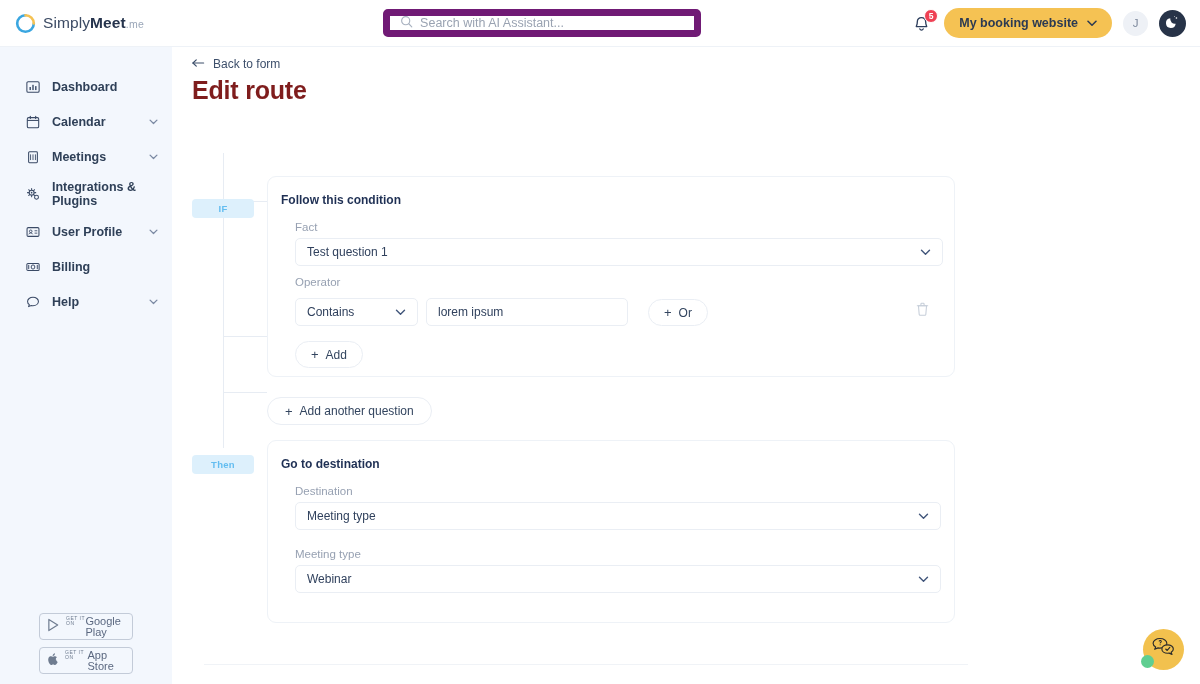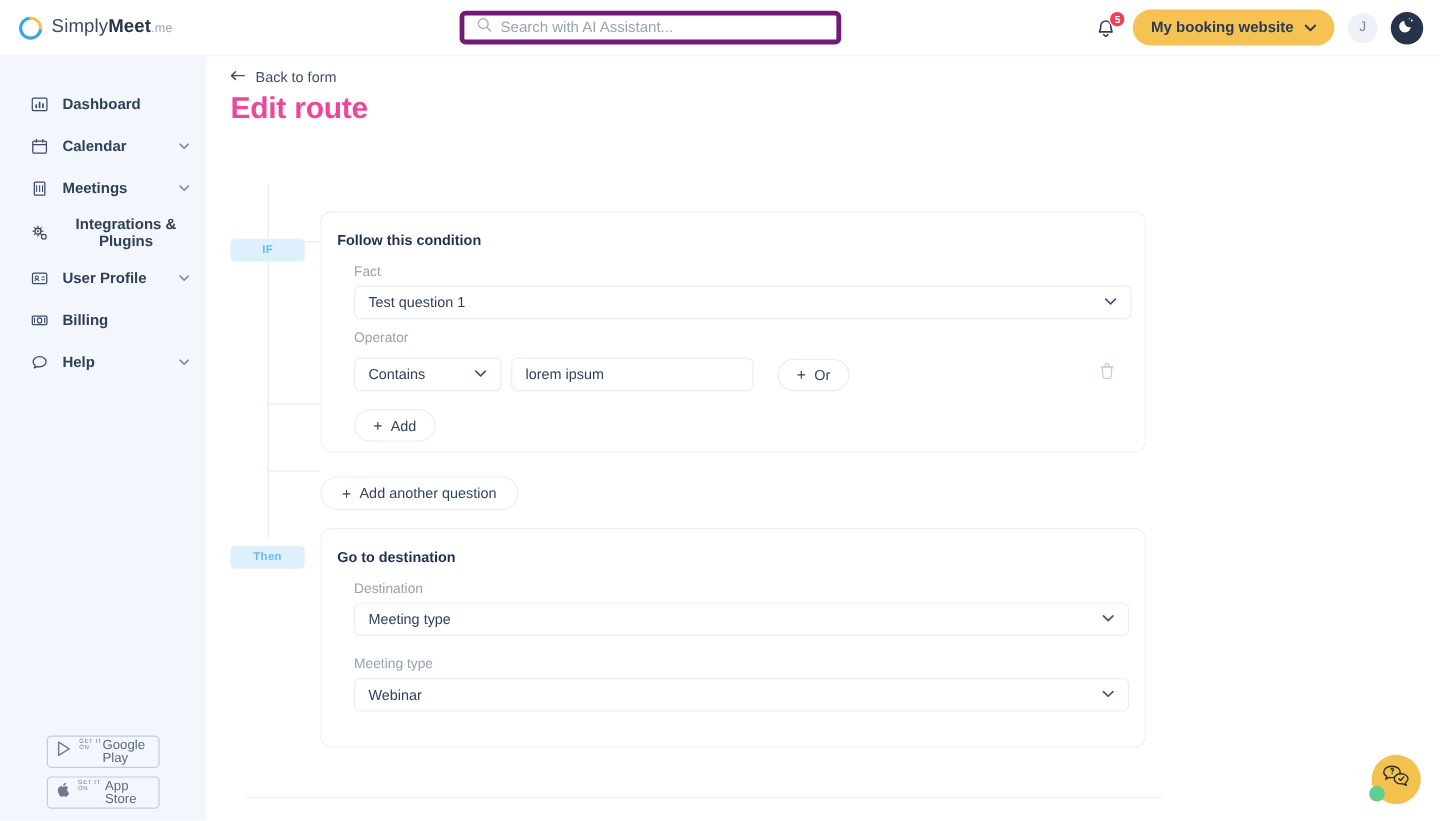--- a/index.html
+++ b/index.html
@@ -20,21 +20,21 @@
   }
   .brand { width: 172px; display: flex; align-items: center; padding-left: 15px; gap: 7px; }
   .brand-mark { width: 21px; height: 21px; position: relative; }
   .brand-mark svg { display: block; }
   .brand-text { font-size: 15.5px; letter-spacing: .1px; color: #3b4a63; }
   .brand-text b { font-weight: 700; color: #26344d; }
   .brand-text .dm { color: #9aa6b8; font-size: 10.5px; letter-spacing:.2px;}
 
   .search-wrap { flex: 1; display: flex; justify-content: center; }
   .search-box {
-    width: 318px; height: 28px; border: 4px solid #701a75; border-radius: 5px;
+    width: 318px; height: 28px; border: 7px solid #701a75; border-radius: 5px;
     display: flex; align-items: center; gap: 7px; padding: 0 10px; background: #fff;
   }
   .search-box .ph { font-size: 12.5px; color: #9aa3b2; }
   .topright { display: flex; align-items: center; gap: 11px; padding-right: 14px; }
 
   .bell { position: relative; width: 21px; height: 22px; cursor: pointer; }
   .bell-badge {
     position: absolute; top: -3px; right: -5px; min-width: 14px; height: 14px;
     background: #ef4154; color: #fff; border-radius: 50%;
     font-size: 8.5px; font-weight: 700; display: flex; align-items: center;
@@ -62,40 +62,40 @@
     background: #f3f7fd;
   }
   .nav { padding-top: 22px; }
   .nav-item {
     height: 35px; display: flex; align-items: center; padding: 0 14px 0 25px;
     gap: 11px; cursor: pointer; position: relative;
   }
   .nav-icon { width: 16px; display: flex; align-items: center; justify-content: center; color: #3a4a66; flex: 0 0 16px;}
   .nav-label { font-size: 12.5px; font-weight: 700; color: #2f4058; line-height: 1.12; flex: 1; }
   .nav-chev { color: #7b8aa3; font-size: 9px; }
-  .nav-item.two-line { height: 40px; text-align: center; }
+  .nav-item.two-line { height: 40px; }
 
   .stores { position: absolute; bottom: 10px; left: 0; width: 172px;
             display: flex; flex-direction: column; align-items: center; gap: 7px; }
   .store-badge {
     width: 94px; height: 27px; border: 1px solid #c3cbd8; border-radius: 4px;
     display: flex; align-items: center; gap: 6px; padding: 0 7px; background: #f3f7fd;
     cursor: pointer;
   }
   .store-txt { display: flex; flex-direction: row; line-height: 1; }
   .store-small { font-size: 5px; color: #6f7c90; letter-spacing: .5px; }
   .store-big { font-size: 11px; color: #5a6running; color:#5b6880; font-weight: 400; }
 
   
   .main { position: absolute; top: 47px; left: 172px; width: 1028px; height: 637px; background: #fff; overflow: hidden;}
   .back-link {
     position: absolute; top: 10px; left: 20px; display: flex; align-items: center; gap: 8px;
     font-size: 12px; color: #3d4f6b; cursor: pointer;
   }
-  .page-title { position: absolute; top: 29px; left: 20px; font-size: 25px; font-weight: 700; color: #ec4899; letter-spacing: -.2px;}
+  .page-title { position: absolute; top: 29px; left: 20px; font-size: 25px; font-weight: 700; color: #7f1d1d; letter-spacing: -.2px;}
 
   .flow { position: absolute; top: 83px; left: 20px; width: 790px; }
 
   .rail { position: absolute; left: 31px; top: 23px; width: 1px; height: 295px; background: #e7ecf3; }
   .badge {
     position: absolute; left: 0; width: 62px; height: 19px; border-radius: 4px;
     background: #ddf0fc; color: #63bdf0; font-size: 9.5px; font-weight: 700;
     display: flex; align-items: center; justify-content: center; letter-spacing: .3px;
   }
   .stub { position: absolute; height: 1px; background: #e7ecf3; }

